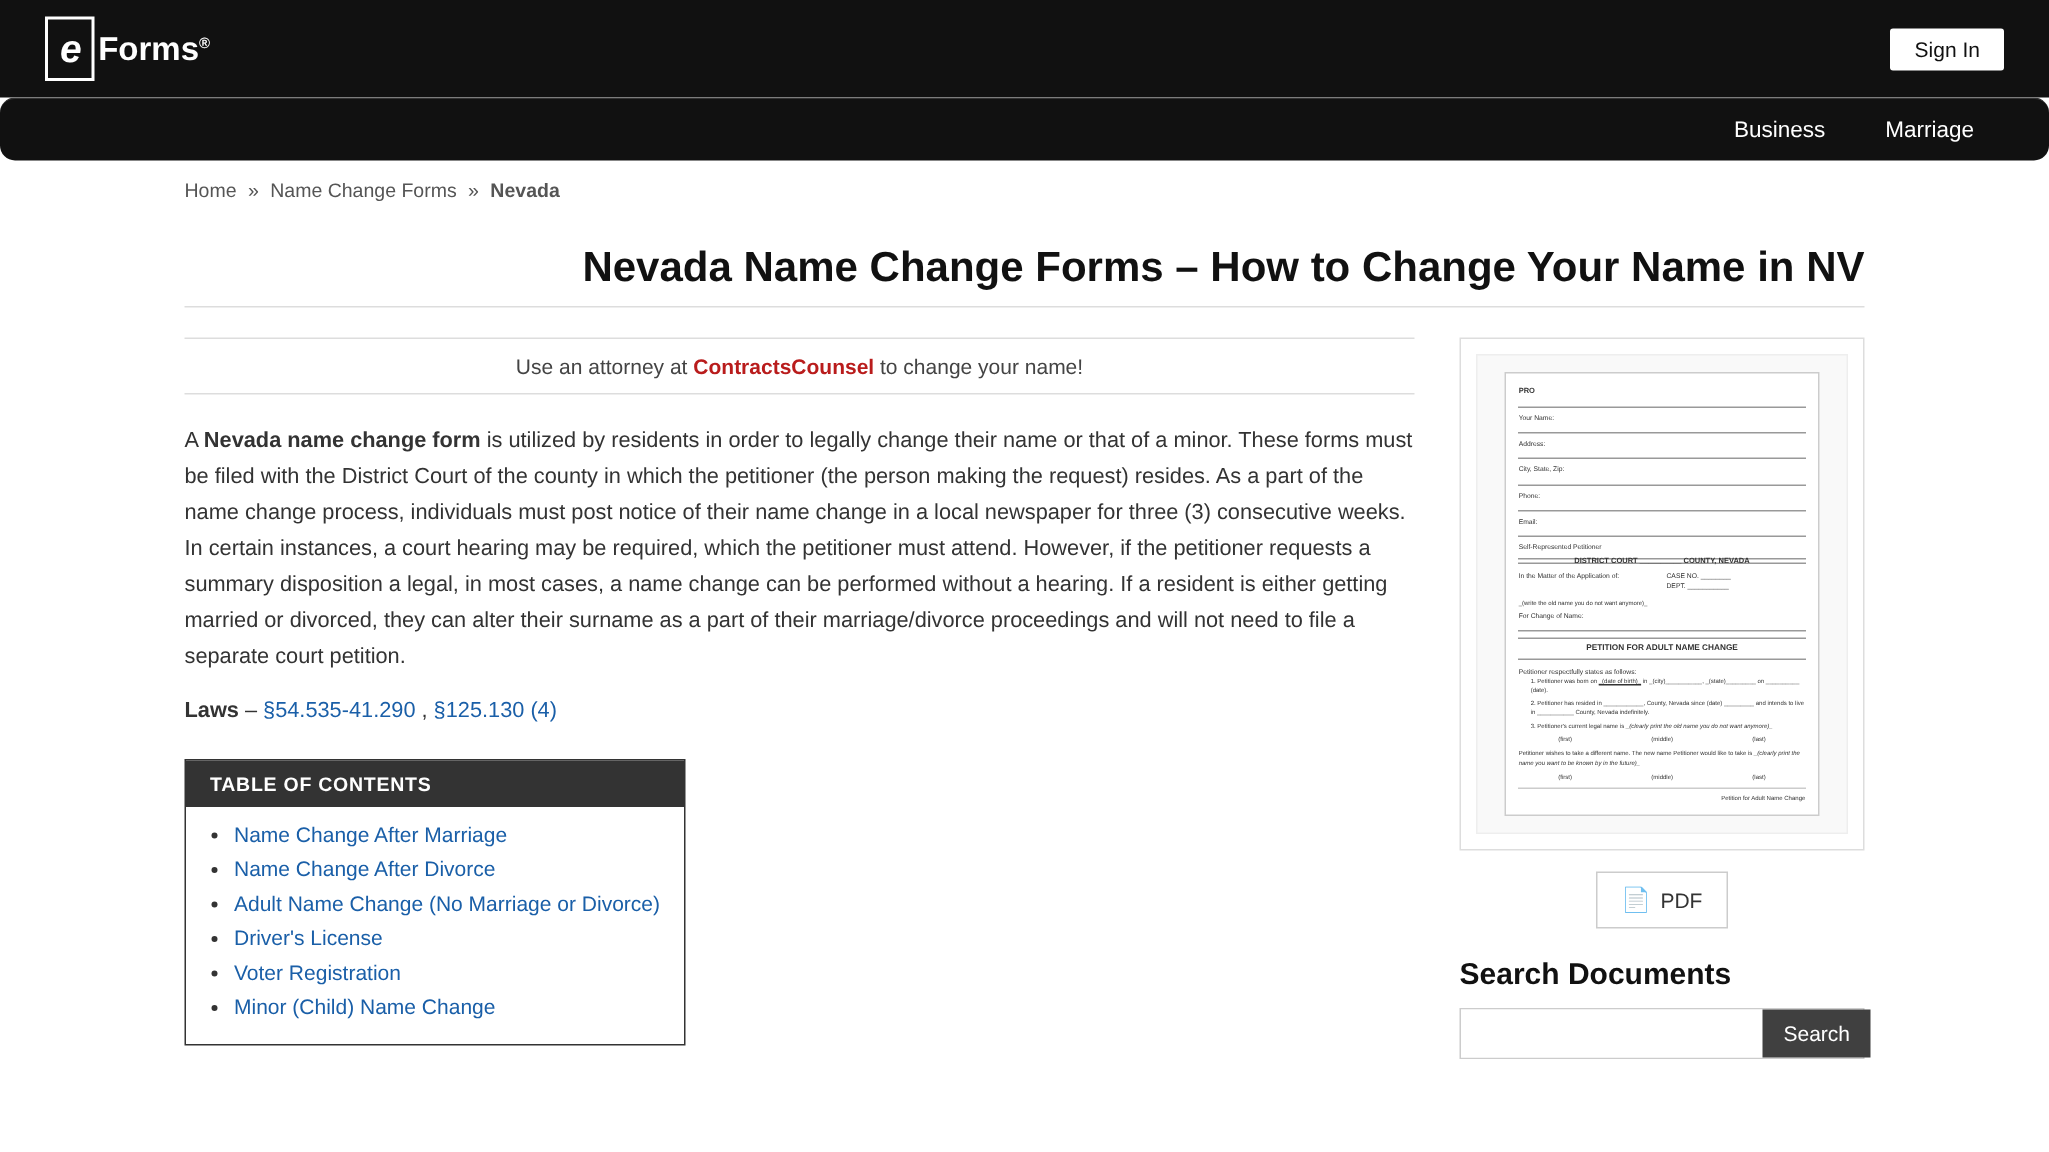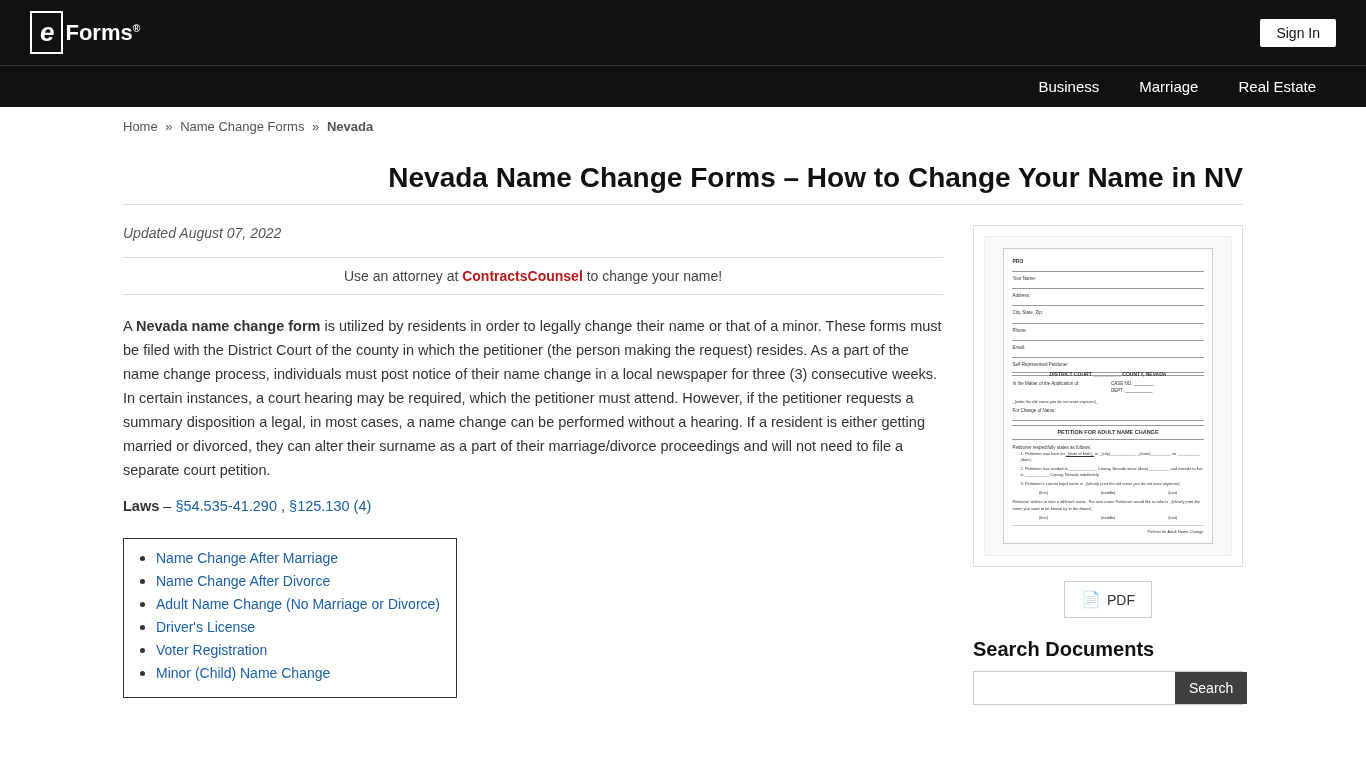--- a/index.html
+++ b/index.html
@@ -49,20 +49,21 @@
       border-radius: 2px;
     }
 
     
     .nav {
       background: #111;
       display: flex;
       justify-content: flex-end;
       padding: 0 30px;
       border-top: 1px solid #333;
+      border-radius: 10px;
     }
     .nav-item {
       color: #fff;
       padding: 12px 20px;
       font-size: 15px;
       cursor: pointer;
       text-decoration: none;
     }
 
     
@@ -277,59 +278,58 @@
     <span class="logo-text">
       <span>Forms</span><span style="font-size:10px;vertical-align:super;">®</span>
     </span>
   </div>
   <button class="sign-in-btn">Sign In</button>
 </header>
 
 <nav class="nav">
   <a class="nav-item" href="#">Business</a>
   <a class="nav-item" href="#">Marriage</a>
-  <a class="nav-item" href="#">Real Estate</a>
 </nav>
 
 <div class="container">
 
   <div class="breadcrumb">
     <a href="#">Home</a>
     <span> » </span>
     <a href="#">Name Change Forms</a>
     <span> » </span>
     <strong>Nevada</strong>
   </div>
 
   <h1 class="page-title">Nevada Name Change Forms – How to Change Your Name in NV</h1>
 
   <div class="content-layout">
 
     <div class="main-content">
 
-      <p class="updated-date">Updated August 07, 2022</p>
 
       <div class="attorney-banner">
         <span>Use an attorney at </span><a href="#" class="attorney-link">ContractsCounsel</a><span> to change your name!</span>
       </div>
 
       <p class="body-text">
         <span>A </span><strong>Nevada name change form</strong><span> is utilized by residents in order to legally change their name or that of a minor. These forms must be filed with the District Court of the county in which the petitioner (the person making the request) resides. As a part of the name change process, individuals must post notice of their name change in a local newspaper for three (3) consecutive weeks. In certain instances, a court hearing may be required, which the petitioner must attend. However, if the petitioner requests a summary disposition a legal, in most cases, a name change can be performed without a hearing. If a resident is either getting married or divorced, they can alter their surname as a part of their marriage/divorce proceedings and will not need to file a separate court petition.</span>
       </p>
 
       <p class="laws-line">
         <strong>Laws</strong>
         <span> – </span>
         <a href="#">§54.535-41.290</a>
         <span>, </span>
         <a href="#">§125.130 (4)</a>
       </p>
 
       
       <div class="toc-container">
+        <div class="toc-header">TABLE OF CONTENTS</div>
         <ul class="toc-list">
           <li><a href="#">Name Change After Marriage</a></li>
           <li><a href="#">Name Change After Divorce</a></li>
           <li><a href="#">Adult Name Change (No Marriage or Divorce)</a></li>
           <li><a href="#">Driver's License</a></li>
           <li><a href="#">Voter Registration</a></li>
           <li><a href="#">Minor (Child) Name Change</a></li>
         </ul>
       </div>
 

